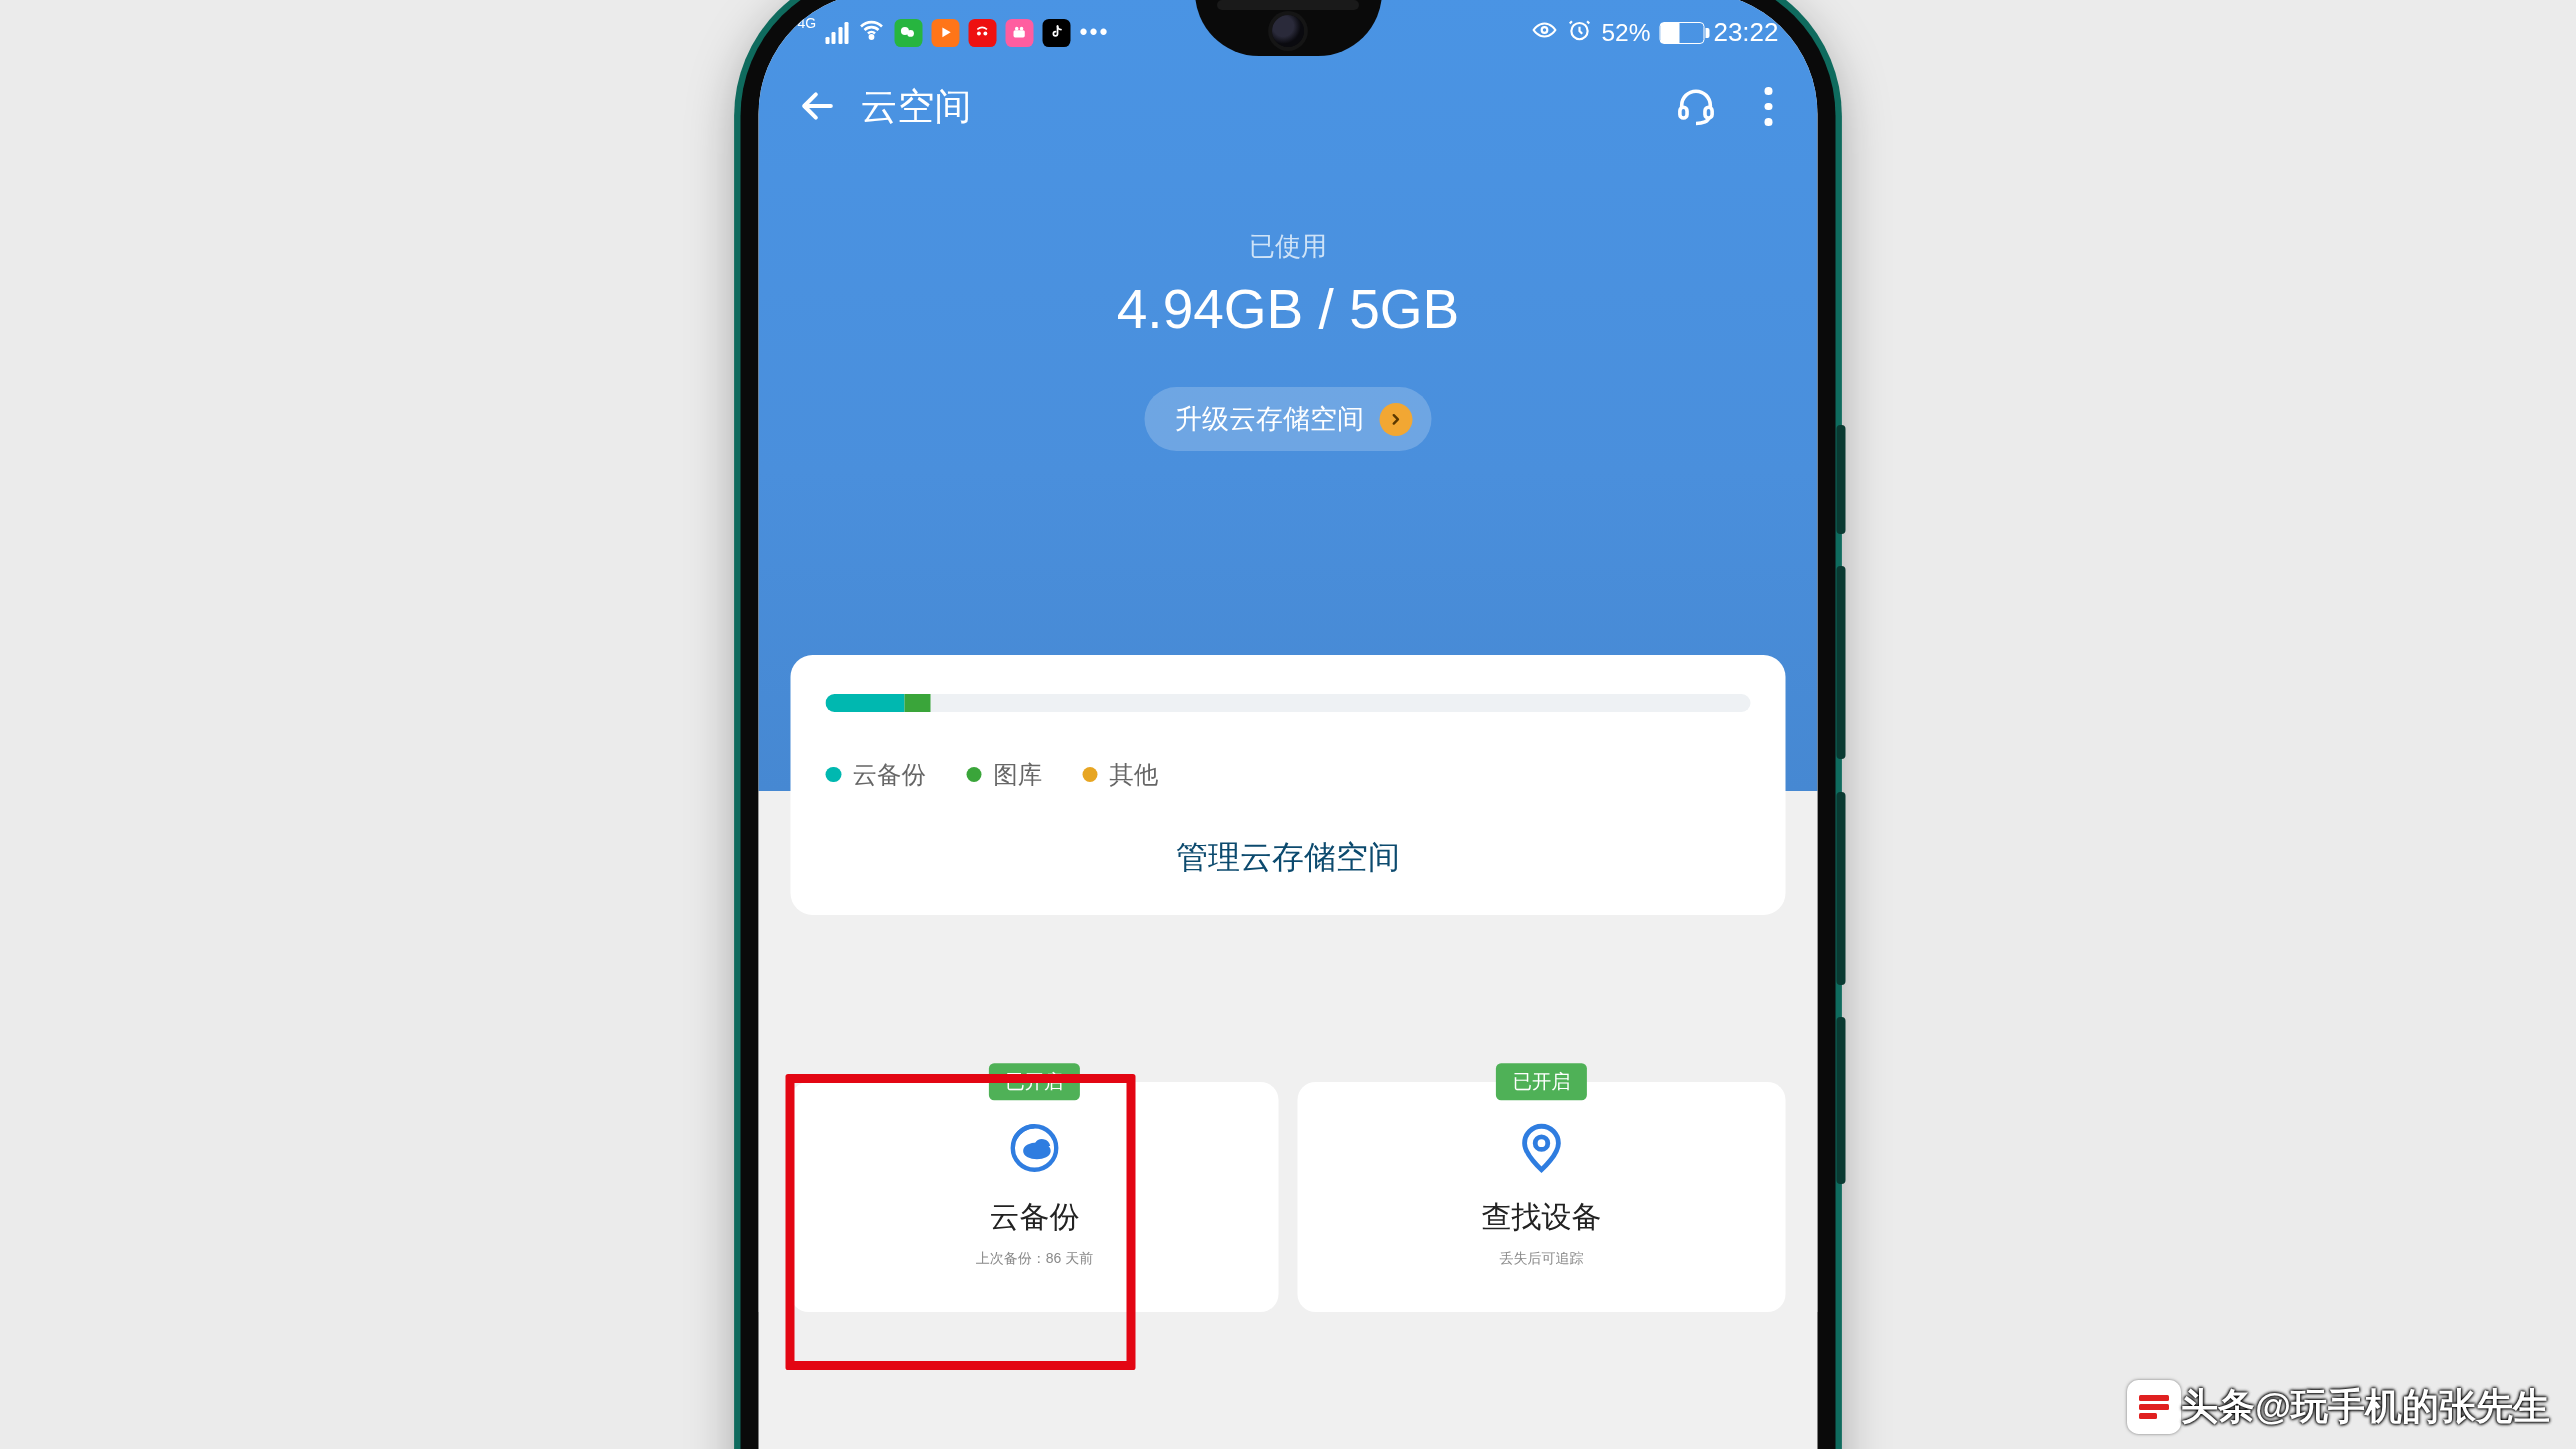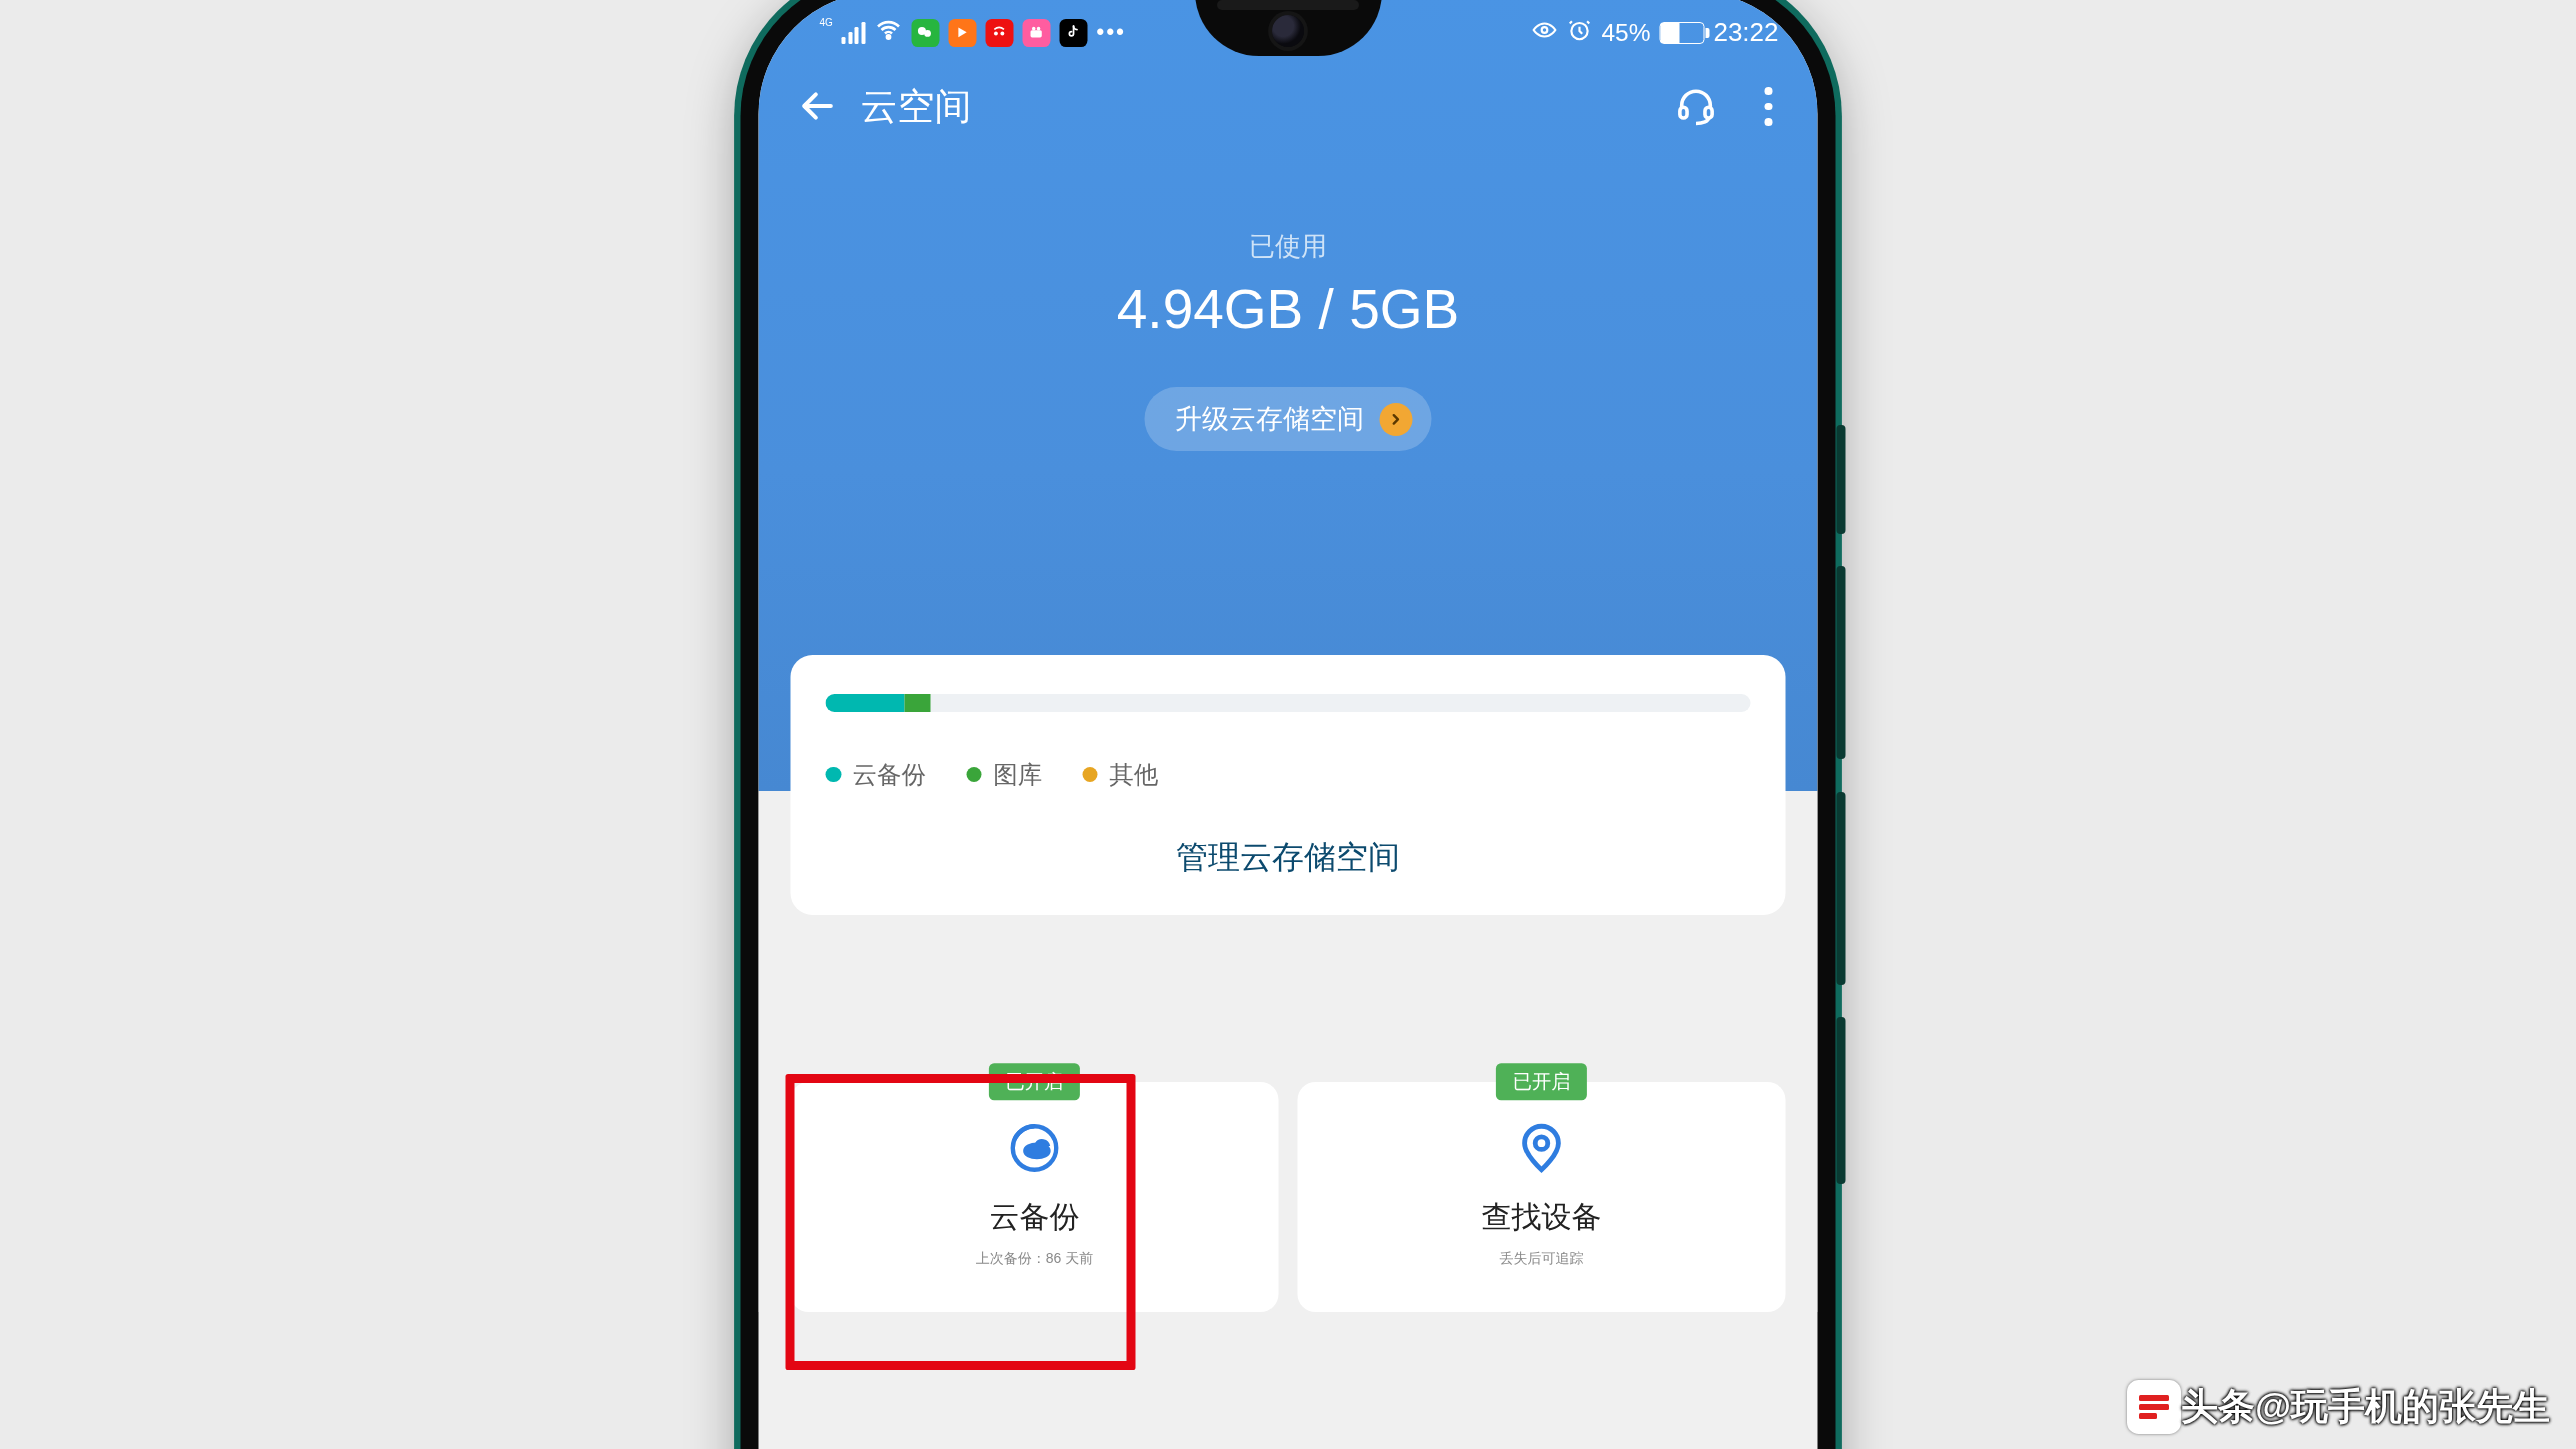--- a/index.html
+++ b/index.html
@@ -63,21 +63,21 @@
     width:142px; height:10.3px; border-radius:6.4px; background:#1a1a1a;
   }
 
   
   .status-bar {
     display:flex; align-items:center; justify-content:space-between;
     height:71px; padding:10.3px 39px 0;
     font-size:24.5px; color:#fff; position:relative; z-index:5;
   }
   .status-left, .status-right { display:flex; align-items:center; gap:9px; }
-  .net-label { font-size:10px; line-height:1; margin-top:-19.3px;margin-left:22px; }
+  .net-label { font-size:14px; line-height:1; margin-top:-19.3px; }
   .signal-bars { display:flex; align-items:flex-end; gap:2.6px; height:22px;}
   .signal-bars span{ width:3.9px; background:#fff; border-radius:1.3px;}
   .signal-bars span:nth-child(1){height:6.4px}
   .signal-bars span:nth-child(2){height:11.6px}
   .signal-bars span:nth-child(3){height:16.7px}
   .signal-bars span:nth-child(4){height:22px}
   .wifi-ic svg{width:28px;height:28px;}
   .app-badge{ width:28px;height:28px;border-radius:6.4px; display:flex;align-items:center;justify-content:center;font-size:19.3px;}
   .wechat-b{background:#27b53f}
   .akiyi-b{background:#ff7518}
@@ -241,21 +241,21 @@
                 <path d="M2 12s3.5-6 10-6 10 6 10 6-3.5 6-10 6S2 12 2 12z"></path>
                 <circle cx="12" cy="12" r="2.6"></circle>
               </svg>
           </span>
           <span class="alarm-ic">
             <svg viewBox="0 0 24 24" fill="none" stroke="#fff" stroke-width="2">
                 <circle cx="12" cy="13" r="7.5"></circle>
                 <path d="M12 9v4l2.5 2.5M5 4l-2 2M19 4l2 2"></path>
               </svg>
           </span>
-          <span>45%</span>
+          <span>52%</span>
           <div class="battery">
               <div class="battery-fill"></div>
             </div>
           <span class="time-text">23:22</span>
         </div>
       </div>
 
       <div class="nav-bar">
         <span class="back-arrow">
           <svg viewBox="0 0 24 24" fill="none" stroke="#fff" stroke-width="2.4" stroke-linecap="round" stroke-linejoin="round">

